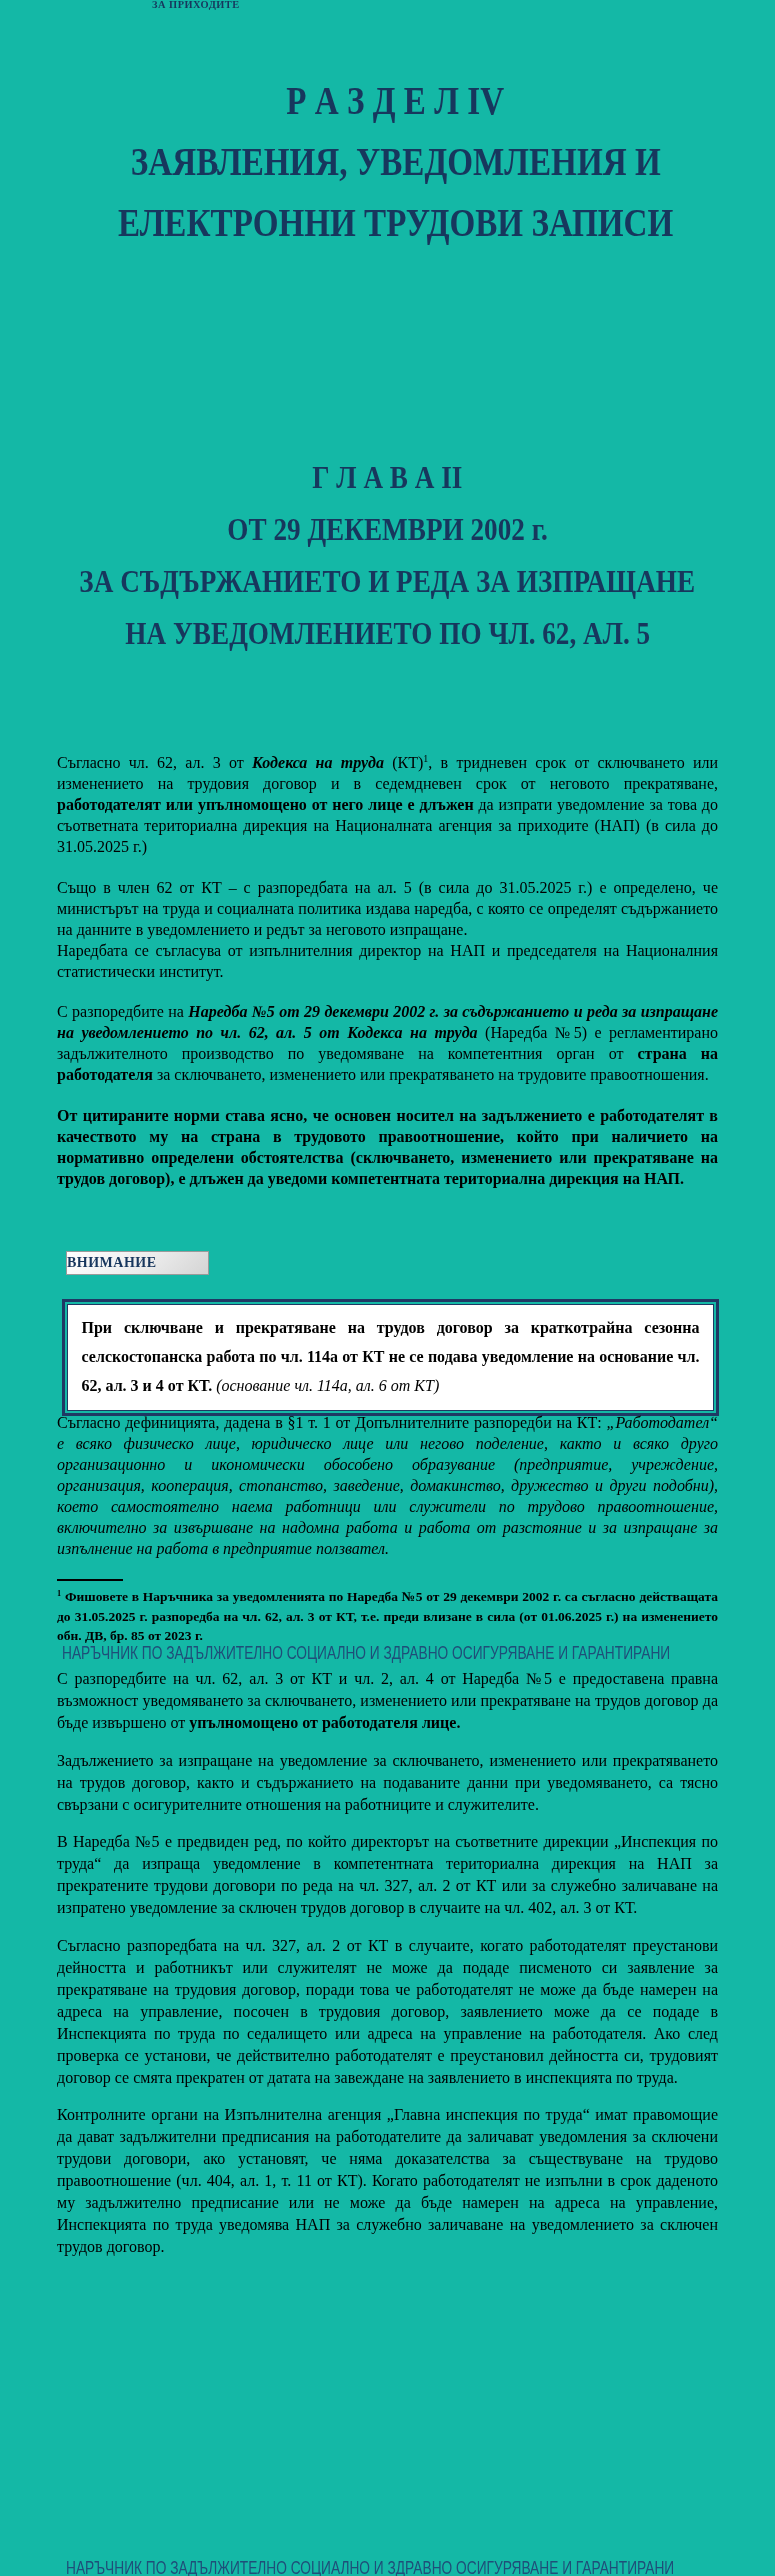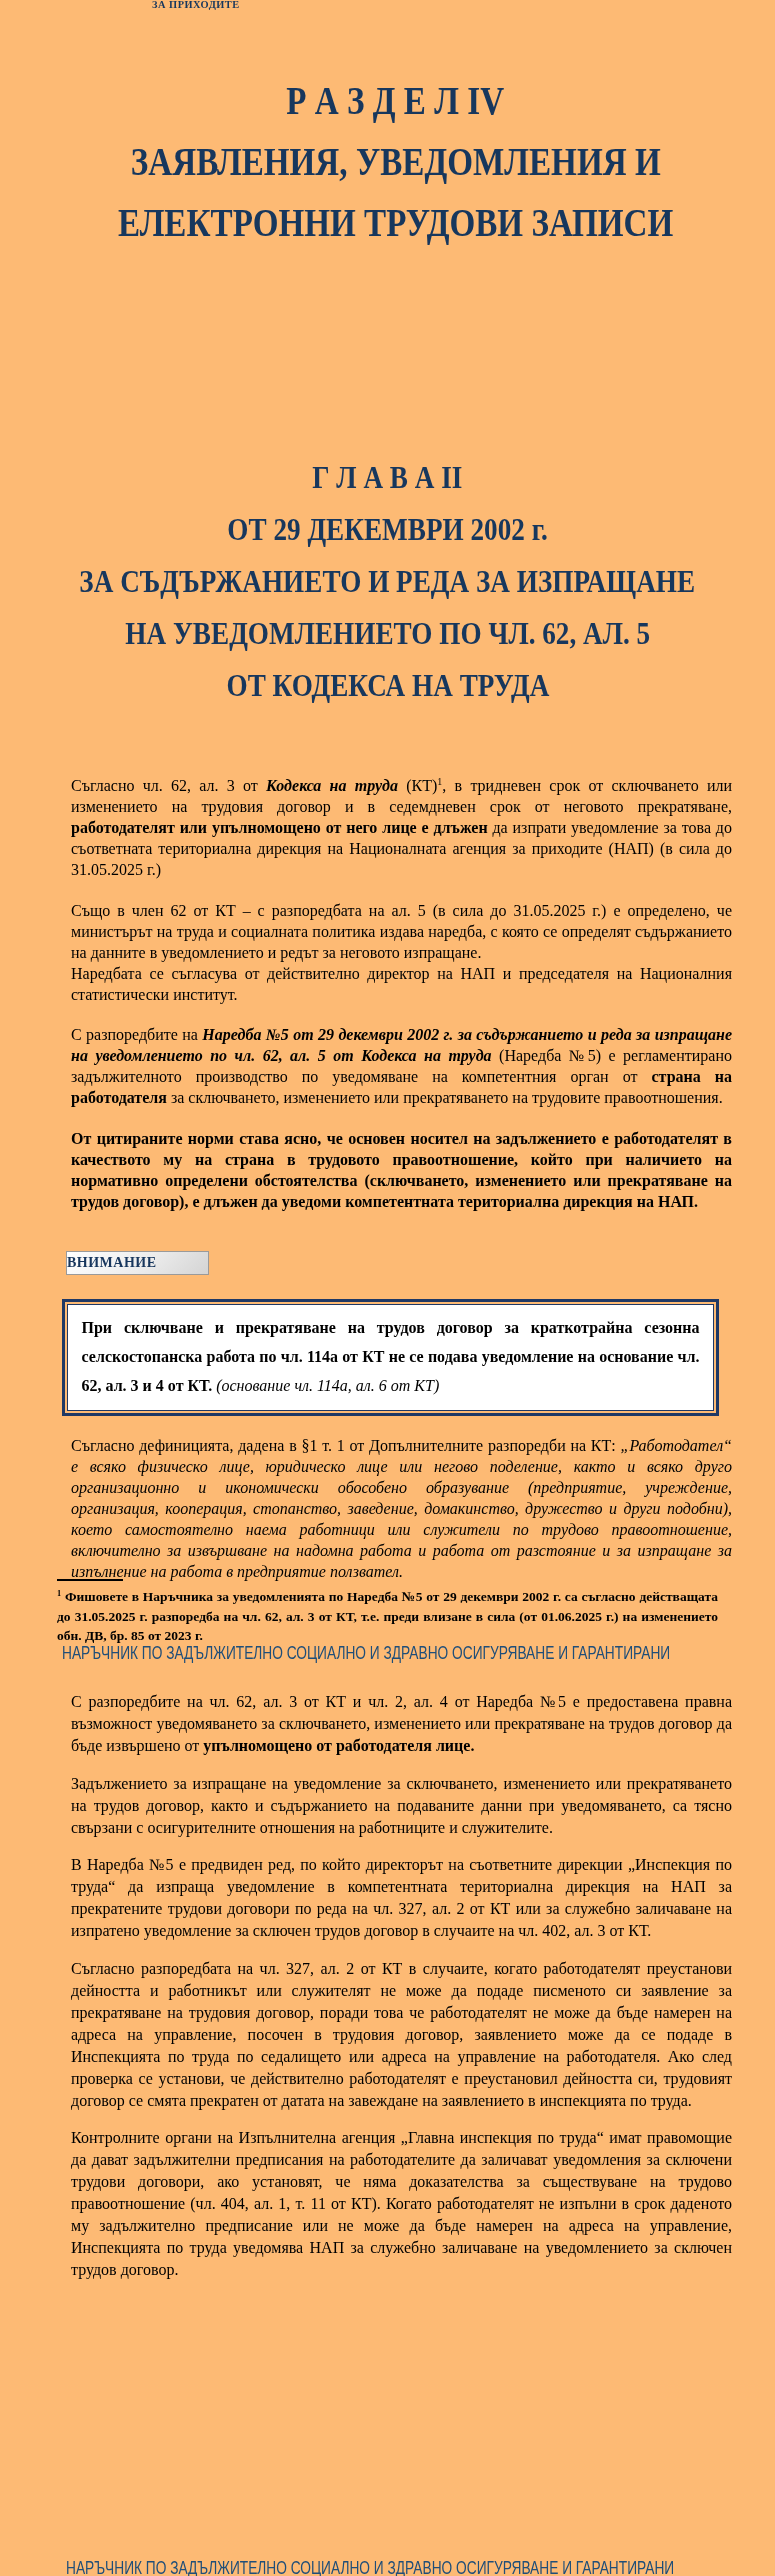--- a/index.html
+++ b/index.html
@@ -1,32 +1,32 @@
 <!DOCTYPE html>
 <html style="font-size:8.3px"><head>
 <meta charset="utf-8">
 <style>
   html,body{margin:0;padding:0;background:#ffffff;}
-  #page{position:relative;width:775px;height:2576px;background:#fdba74;overflow:hidden;
+  #page{position:relative;width:775px;height:2576px;background:#14b8a6;overflow:hidden;
         font-family:"Liberation Serif","DejaVu Serif",serif;color:#000;}
 
   
   .heading-block{position:absolute;left:0;width:775px;text-align:center;color:#17375d;font-weight:bold;}
   .title-line{height:61px;white-space:nowrap;}
   .chapter-line{height:52px;white-space:nowrap;}
   .condensed{display:inline-block;transform:scaleX(0.85);transform-origin:center;}
   #section-title{top:78px;font-size:39px;padding-left:8px;}
   #chapter-title{top:459px;font-size:32px;}
 
   
   #top-partial{position:absolute;top:-1px;left:152px;font-size:10.4px;font-weight:bold;color:#17375d;
                letter-spacing:0.5px;white-space:nowrap;}
 
   
-  .bodyblock{position:absolute;left:71px;width:661px;margin-top:23px;}
+  .bodyblock{position:absolute;left:57px;width:661px;}
   #body-page1{top:752px;}
   #body-page2{top:1668px;}
   .para{font-size:16px;line-height:21px;text-align:justify;margin:0 0 19.7px 0;}
   #body-page2 .para{line-height:22px;margin-bottom:15.5px;}
   .para.nogap{margin-bottom:0;}
   .b{font-weight:bold;}
   .i{font-style:italic;}
   sup{font-size:0.62em;line-height:0;vertical-align:super;}
 
   
@@ -65,27 +65,26 @@
       <div class="title-line"><span class="condensed">Р А З Д Е Л   IV</span></div>
       <div class="title-line"><span class="condensed">ЗАЯВЛЕНИЯ, УВЕДОМЛЕНИЯ И</span></div>
       <div class="title-line"><span class="condensed">ЕЛЕКТРОННИ ТРУДОВИ ЗАПИСИ</span></div>
     </div>
 
   <div id="chapter-title" class="heading-block">
       <div class="chapter-line"><span class="condensed">Г Л А В А  II</span></div>
       <div class="chapter-line"><span class="condensed">ОТ 29 ДЕКЕМВРИ 2002 г.</span></div>
       <div class="chapter-line"><span class="condensed">ЗА СЪДЪРЖАНИЕТО И РЕДА ЗА ИЗПРАЩАНЕ</span></div>
       <div class="chapter-line"><span class="condensed">НА УВЕДОМЛЕНИЕТО ПО ЧЛ. 62, АЛ. 5</span></div>
-      <div class="chapter-line"><span class="condensed">ОТ КОДЕКСА НА ТРУДА</span></div>
     </div>
 
   <div id="body-page1" class="bodyblock">
       <div class="para"><span>Съгласно чл. 62, ал. 3 от </span><span class="b i">Кодекса на труда</span><span> (КТ)</span><sup>1</sup><span>, в тридневен срок от сключването или изменението на трудовия договор и в седемдневен срок от неговото прекратяване, </span><span class="b">работодателят или упълномощено от него лице е длъжен</span><span> да изпрати уведомление за това до съответната териториална дирекция на Националната агенция за приходите (НАП) (в сила до 31.05.2025 г.)</span></div>
       <div class="para nogap"><span>Също в член 62 от КТ – с разпоредбата на ал. 5 (в сила до 31.05.2025 г.) е определено, че министърът на труда и социалната политика издава наредба, с която се определят съдържанието на данните в уведомлението и редът за неговото изпращане.</span></div>
-      <div class="para"><span>Наредбата се съгласува от действително директор на НАП и председателя на Националния статистически институт.</span></div>
+      <div class="para"><span>Наредбата се съгласува от изпълнителния директор на НАП и председателя на Националния статистически институт.</span></div>
       <div class="para"><span>С разпоредбите на </span><span class="b i">Наредба №5 от 29 декември 2002 г. за съдържанието и реда за изпращане на уведомлението по чл. 62, ал. 5 от Кодекса на труда</span><span> (Наредба №5) е регламентирано задължителното производство по уведомяване на компетентния орган от </span><span class="b">страна на работодателя</span><span> за сключването, изменението или прекратяването на трудовите правоотношения.</span></div>
       <div class="para"><span class="b">От цитираните норми става ясно, че основен носител на задължението е работодателят в качеството му на страна в трудовото правоотношение, който при наличието на нормативно определени обстоятелства (сключването, изменението или прекратяване на трудов договор), е длъжен да уведоми компетентната териториална дирекция на НАП.</span></div>
     </div>
 
   <div id="attention-label">
     <span>ВНИМАНИЕ</span>
   </div>
 
   <div id="attention-box"><span class="b">При сключване и прекратяване на трудов договор за краткотрайна сезонна селскостопанска работа по чл. 114а от КТ не се подава уведомление на основание чл. 62, ал. 3 и 4 от КТ. </span><span class="i">(основание чл. 114а, ал. 6 от КТ)</span></div>
 

